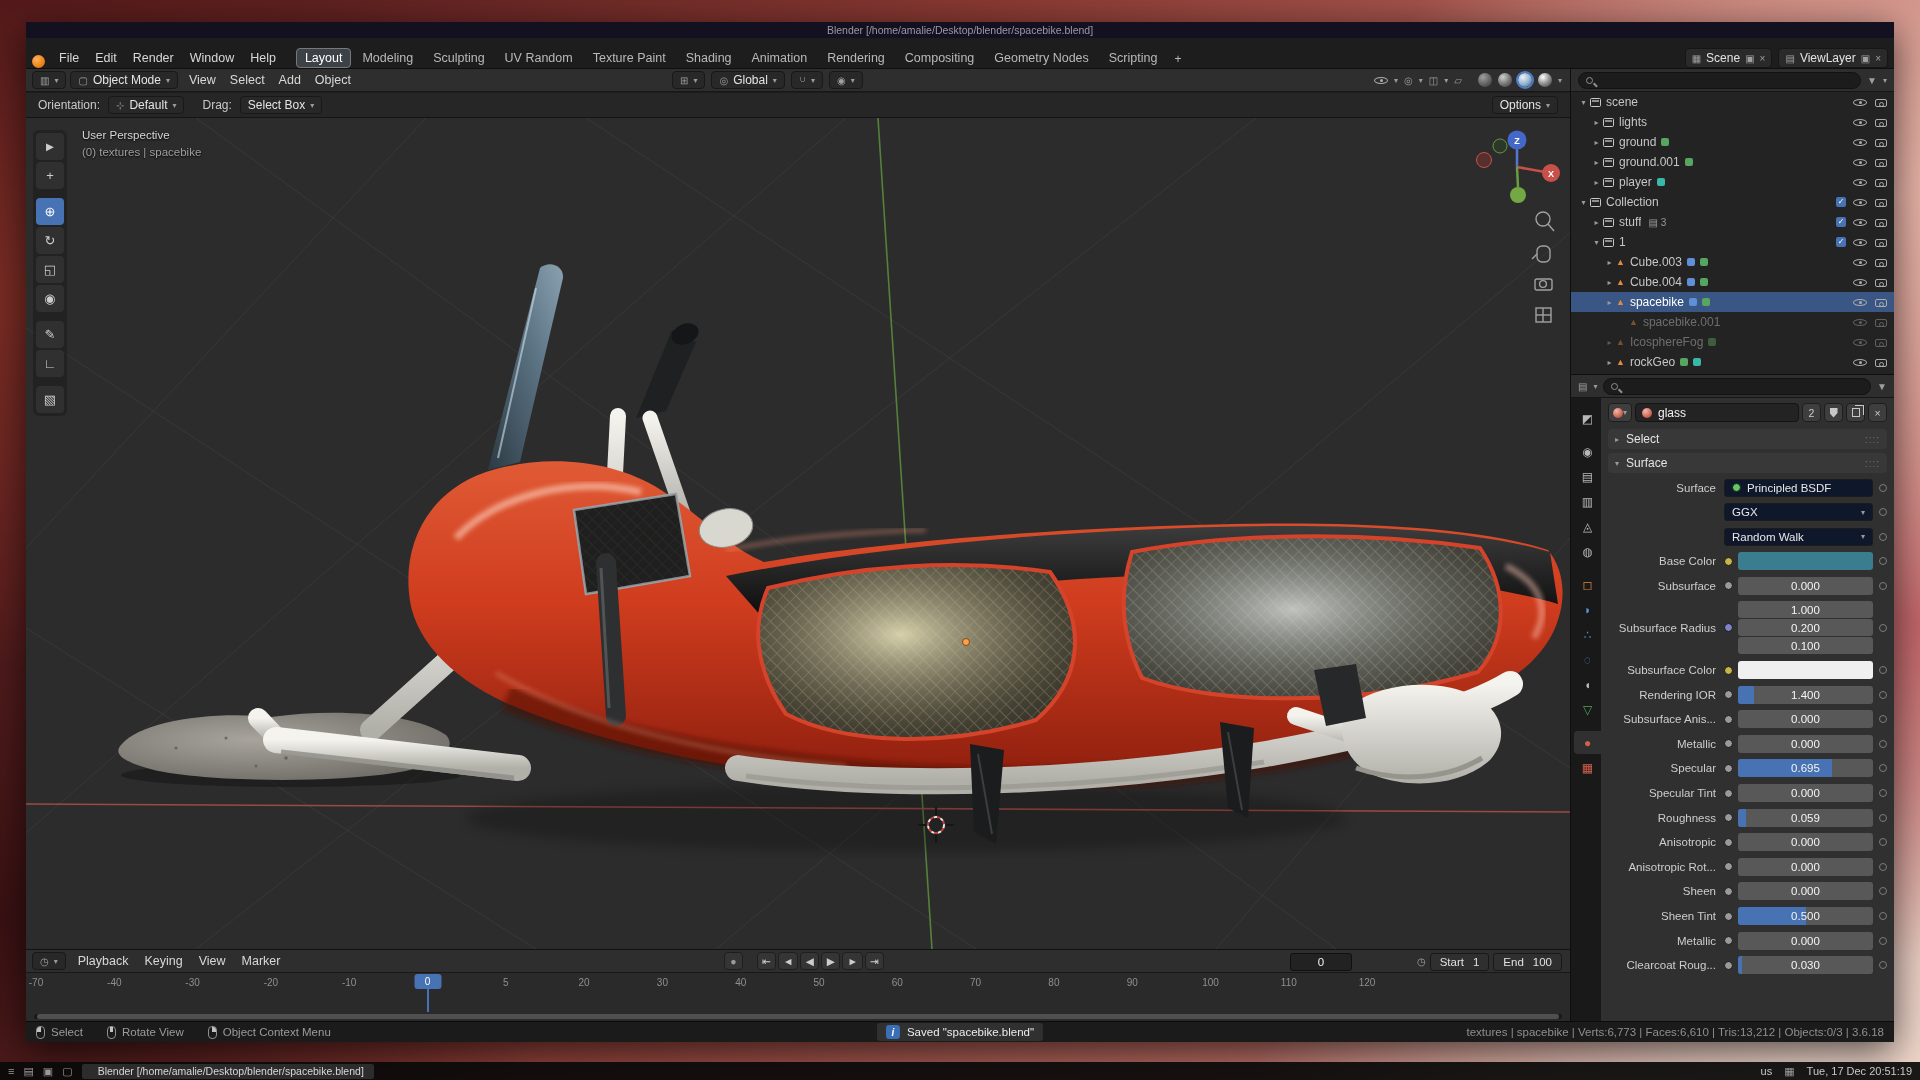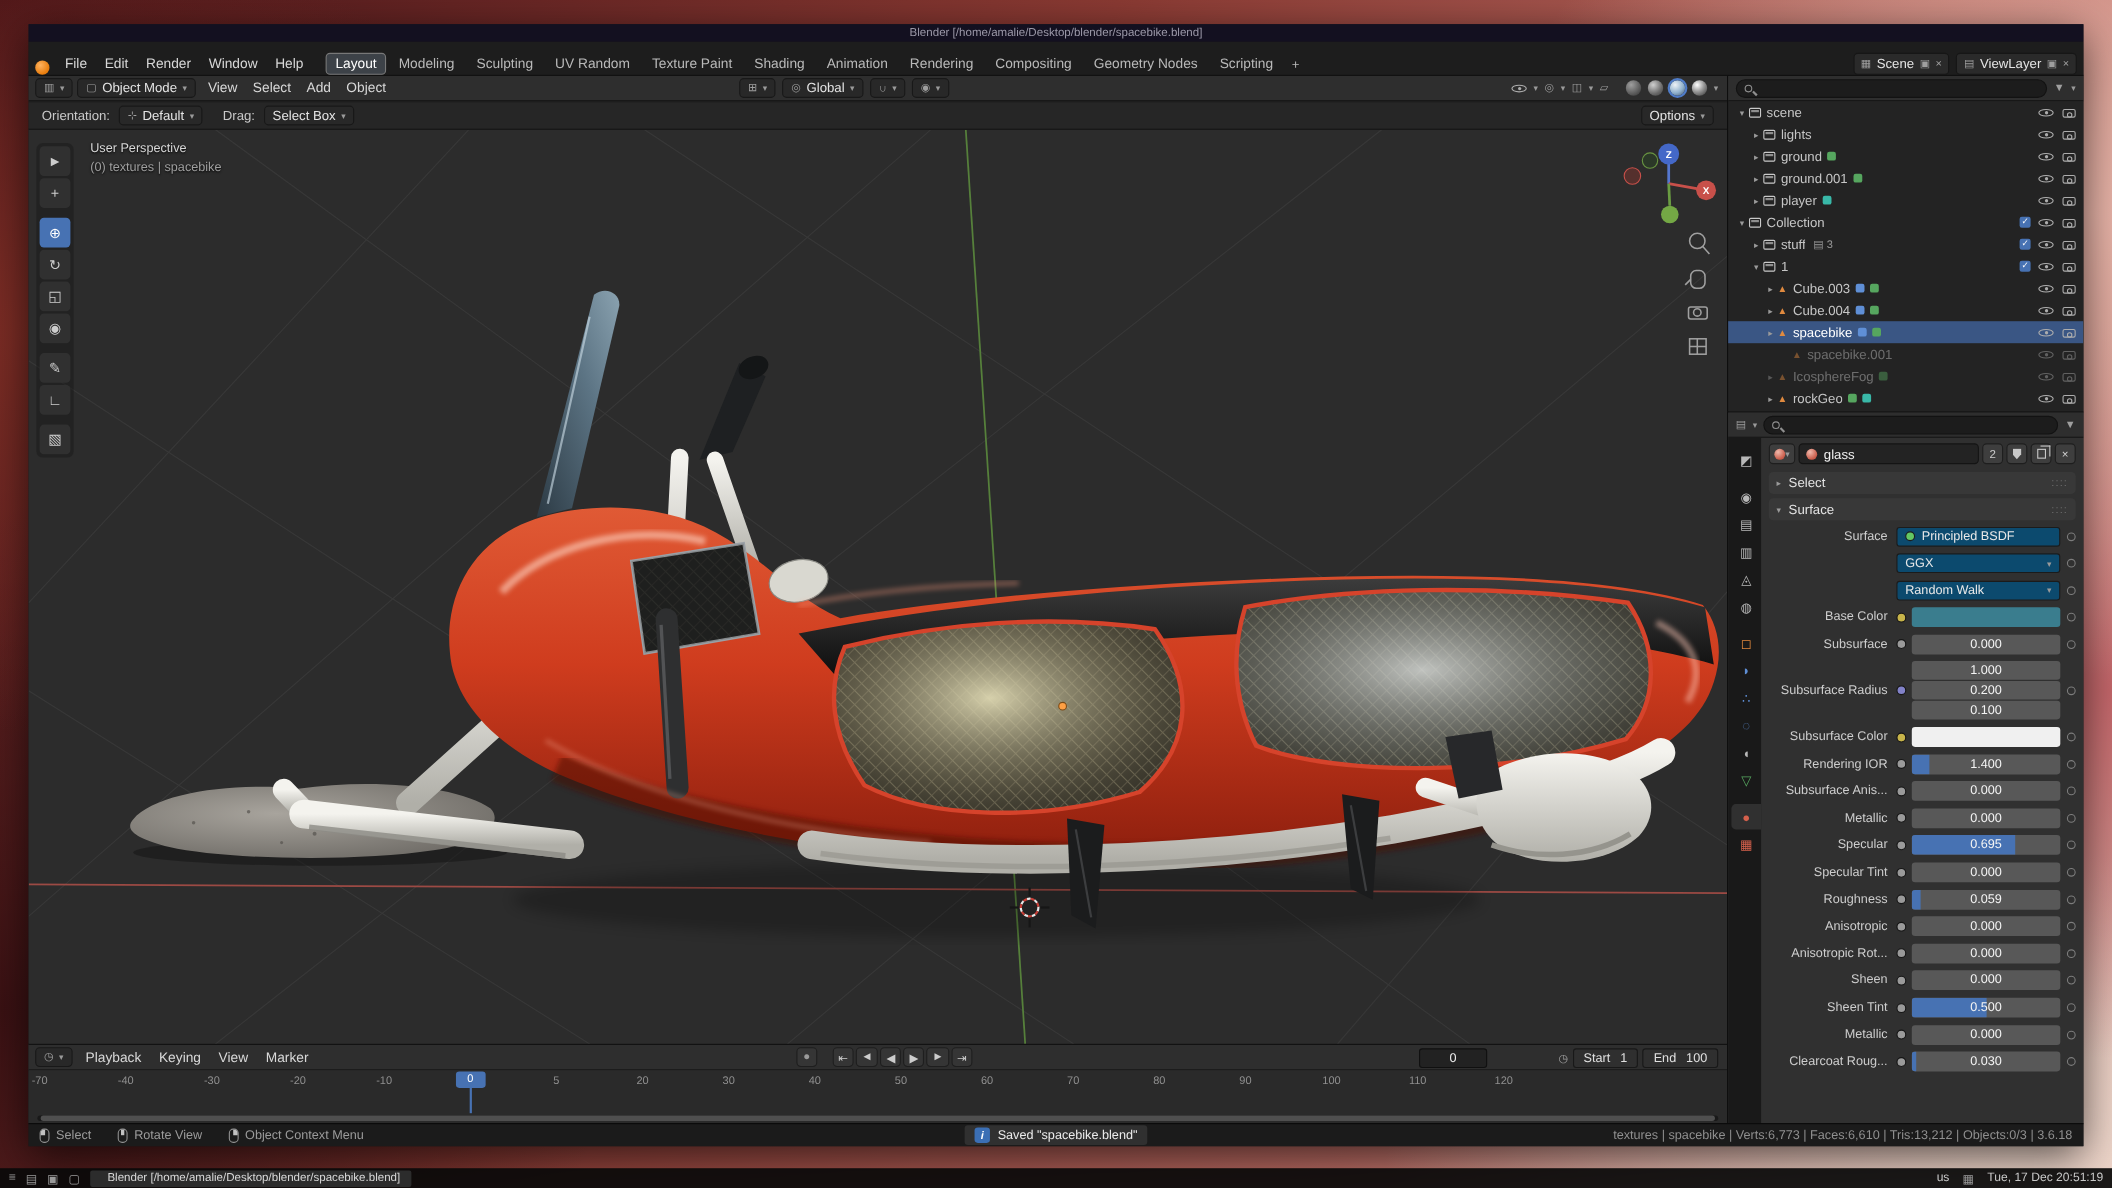--- a/index.html
+++ b/index.html
@@ -87,21 +87,21 @@
 .panel-h{height:20px;background:#383838;border-radius:4px;display:flex;align-items:center;gap:7px;padding:0 7px;color:#e4e4e4;font-size:12px;margin-bottom:4px}
 .grip{margin-left:auto;color:#6f6f6f;font-size:10px;letter-spacing:1px}
 .prow{display:flex;align-items:center;height:21px;margin-bottom:3.6px}
 .prow.vec{height:56px}
 .plabel{width:116px;text-align:right;padding-right:8px;color:#cdcdcd;font-size:11.5px;white-space:nowrap;overflow:hidden;flex:none}
 .sock{width:9px;height:9px;border-radius:50%;border:1px solid #151515;margin-right:5px;flex:none}
 .pfield{flex:1;height:18px;background:#585858;border-radius:3px;position:relative;overflow:hidden;display:flex;align-items:center;justify-content:center;color:#f4f4f4;font-size:11.5px}
 .pfill{position:absolute;left:0;top:0;bottom:0;background:#4772b3}
 .pval{position:relative;z-index:1}
 .deco{width:8px;height:8px;border:1.3px solid #7c7c7c;border-radius:50%;margin-left:6px;flex:none}
-.pselect{flex:1;height:18px;background:#0c4a6e;border:1px solid #1b1b1b;border-radius:3px;display:flex;align-items:center;padding:0 7px;color:#e8e8e8;font-size:11.5px;gap:6px}
+.pselect{flex:1;height:18px;background:#0f172a;border:1px solid #1b1b1b;border-radius:3px;display:flex;align-items:center;padding:0 7px;color:#e8e8e8;font-size:11.5px;gap:6px}
 .pselect .car{margin-left:auto}
 .dot-shader{width:9px;height:9px;border-radius:50%;background:#63c763;border:1px solid #1c1c1c;flex:none}
 .vcol{flex:1;display:flex;flex-direction:column;gap:1px}
 .vcol .pfield{height:17px;flex:none}
 
 .timeline{position:absolute;left:0;top:927px;width:1544px;height:72px;background:#262626;border-top:1px solid #121212}
 .tl-head{position:relative;height:23px;background:#2e2e2e;display:flex;align-items:center;gap:4px;padding:0 6px;border-bottom:1px solid #181818}
 .pb{position:absolute;left:698px;top:2px;display:flex;gap:2px;align-items:center}
 .pb .btn-sm{height:18px;background:#353535}
 .frame-box{position:absolute;right:218px;top:2.5px;width:62px;height:18px;background:#222;border:1px solid #101010;border-radius:3px;color:#f0f0f0;display:flex;align-items:center;justify-content:center;font-size:11.5px}

